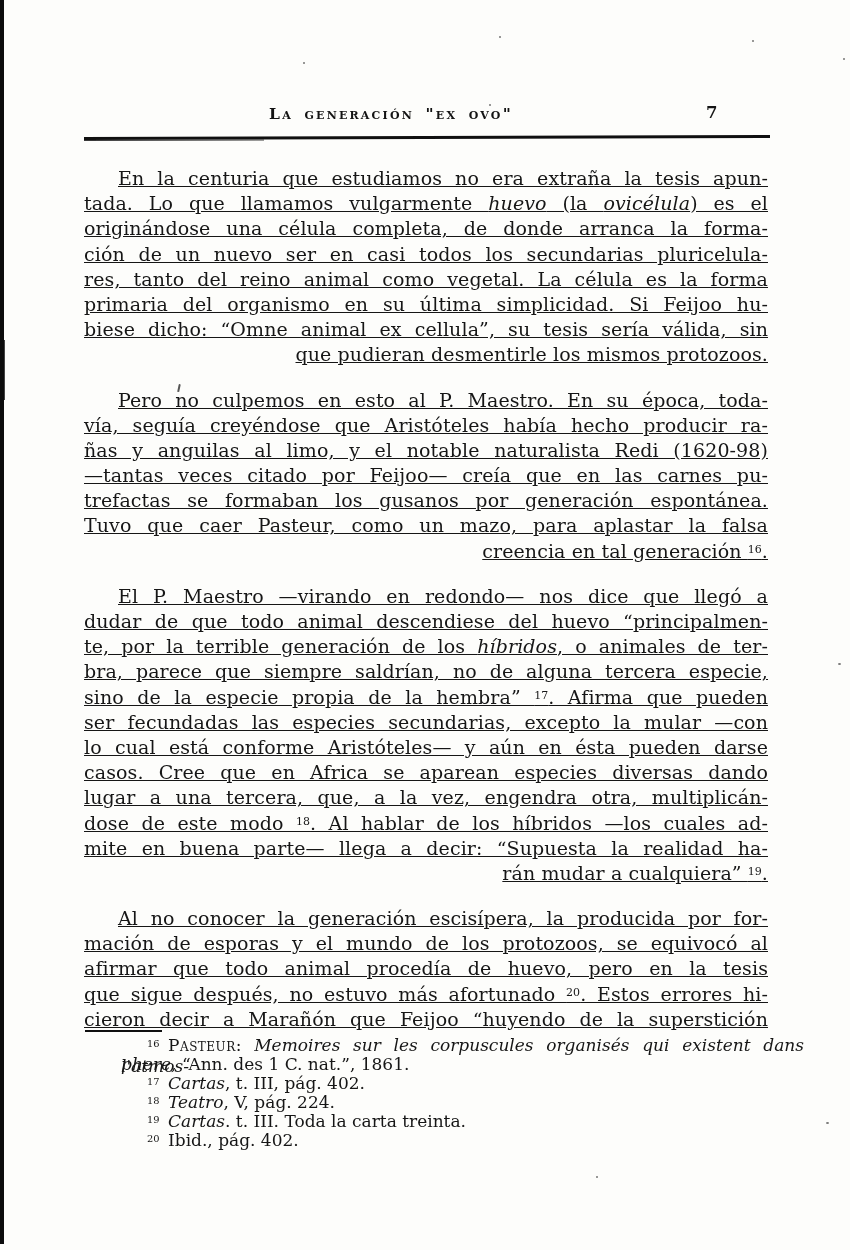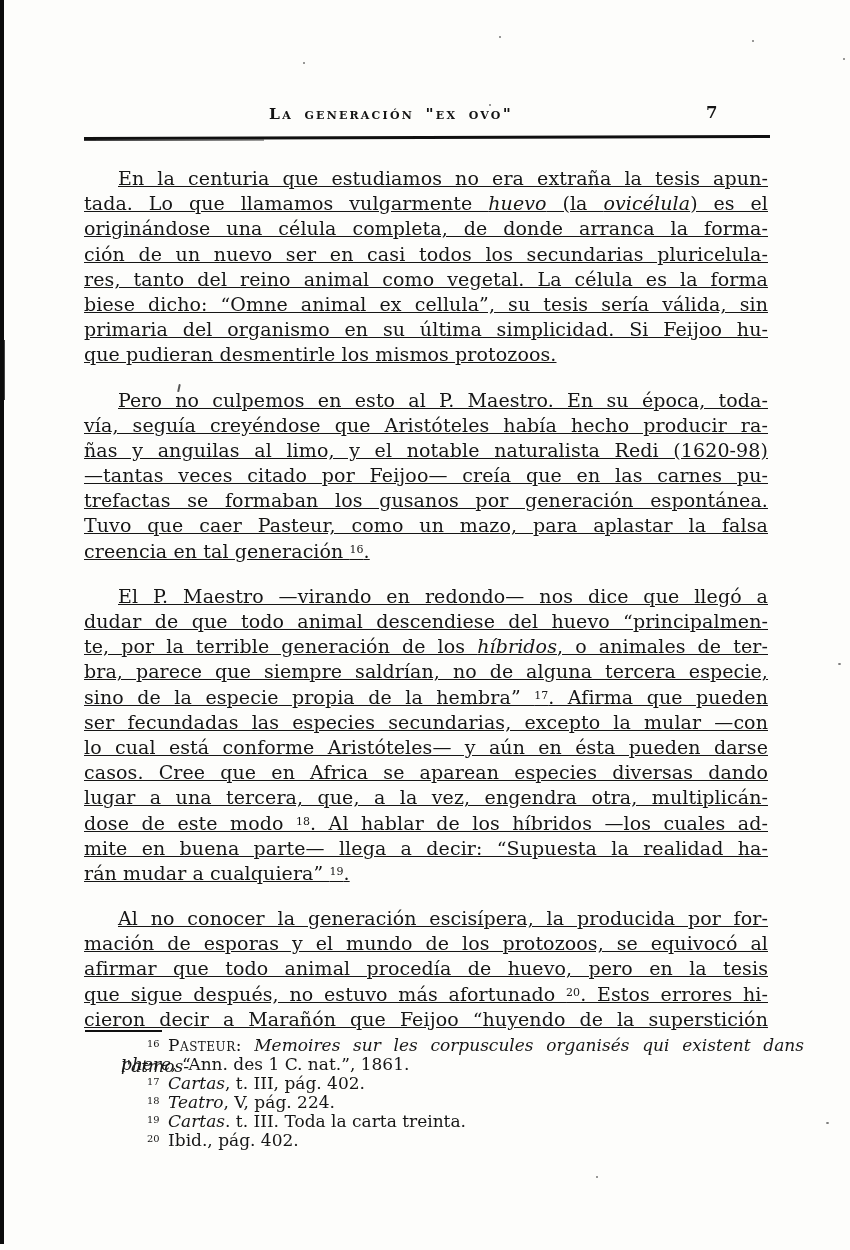--- a/index.html
+++ b/index.html
@@ -20,21 +20,21 @@
     word-spacing:4px;color:#141414;
   }
   .page-number{position:absolute;left:706px;top:103px;font-size:16.5px;font-weight:600;color:#141414;}
   .header-rule{position:absolute;left:84px;top:136px;width:686px;height:3px;background:#101010;transform:rotate(-0.18deg);}
   .header-rule:after{content:"";position:absolute;left:0;top:3px;width:180px;height:1px;background:#3a3a3a;}
 
   
   .text-block{position:absolute;left:84px;top:166px;width:684px;font-size:19px;text-decoration:underline;}
   .para{margin:0;}
   .para + .para{margin-top:20px;}
-  .line{height:25.2px;line-height:25.2px;white-space:normal;letter-spacing:0.1px;}
+  .line{height:25.2px;line-height:25.2px;white-space:normal;letter-spacing:0.1px;text-align:right;}
   .jline{text-align:justify;text-align-last:justify;}
   .indent{text-indent:34px;}
   .line sup, .fn-line sup{font-size:0.58em;position:relative;top:-0.45em;vertical-align:baseline;letter-spacing:0;}
   .sc{font-variant:small-caps;letter-spacing:0.5px;}
 
   
   .footnote-rule{position:absolute;left:85px;top:1030px;width:77px;height:2px;background:#101010;}
   .footnotes{position:absolute;left:98px;top:1036px;width:683px;font-size:17px;margin-left:23px;}
   .fn-line{height:19px;line-height:19px;}
   .fn-first{text-indent:26px;}
@@ -54,22 +54,22 @@
   <div class="page-number">7</div>
   <div class="header-rule"></div>
 
   <div class="text-block">
       <div class="para">
         <div class="line jline indent">En la centuria que estudiamos no era extraña la tesis apun-</div>
         <div class="line jline">tada. Lo que llamamos vulgarmente <i>huevo</i> (la <i>ovicélula</i>) es el</div>
         <div class="line jline">originándose una célula completa, de donde arranca la forma-</div>
         <div class="line jline">ción de un nuevo ser en casi todos los secundarias pluricelula-</div>
         <div class="line jline">res, tanto del reino animal como vegetal. La célula es la forma</div>
+        <div class="line jline">primaria del organismo en su última simplicidad. Si Feijoo hu-</div>
         <div class="line jline">biese dicho: “Omne animal ex cellula”, su tesis sería válida, sin</div>
-        <div class="line jline">primaria del organismo en su última simplicidad. Si Feijoo hu-</div>
         <div class="line">que pudieran desmentirle los mismos protozoos.</div>
       </div>
       <div class="para">
         <div class="line jline indent">Pero no culpemos en esto al P. Maestro. En su época, toda-</div>
         <div class="line jline">vía, seguía creyéndose que Aristóteles había hecho producir ra-</div>
         <div class="line jline">ñas y anguilas al limo, y el notable naturalista Redi (1620-98)</div>
         <div class="line jline">—tantas veces citado por Feijoo— creía que en las carnes pu-</div>
         <div class="line jline">trefactas se formaban los gusanos por generación espontánea.</div>
         <div class="line jline">Tuvo que caer Pasteur, como un mazo, para aplastar la falsa</div>
         <div class="line">creencia en tal generación <sup>16</sup>.</div>

